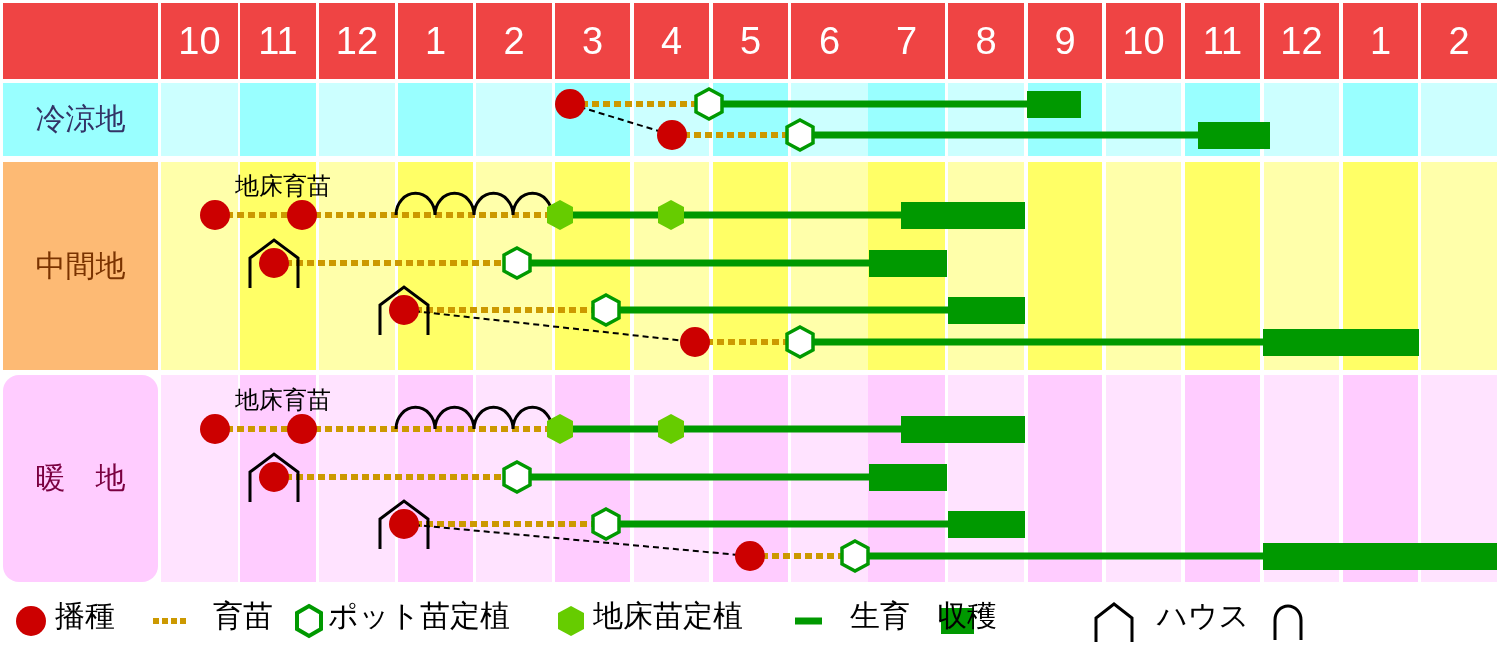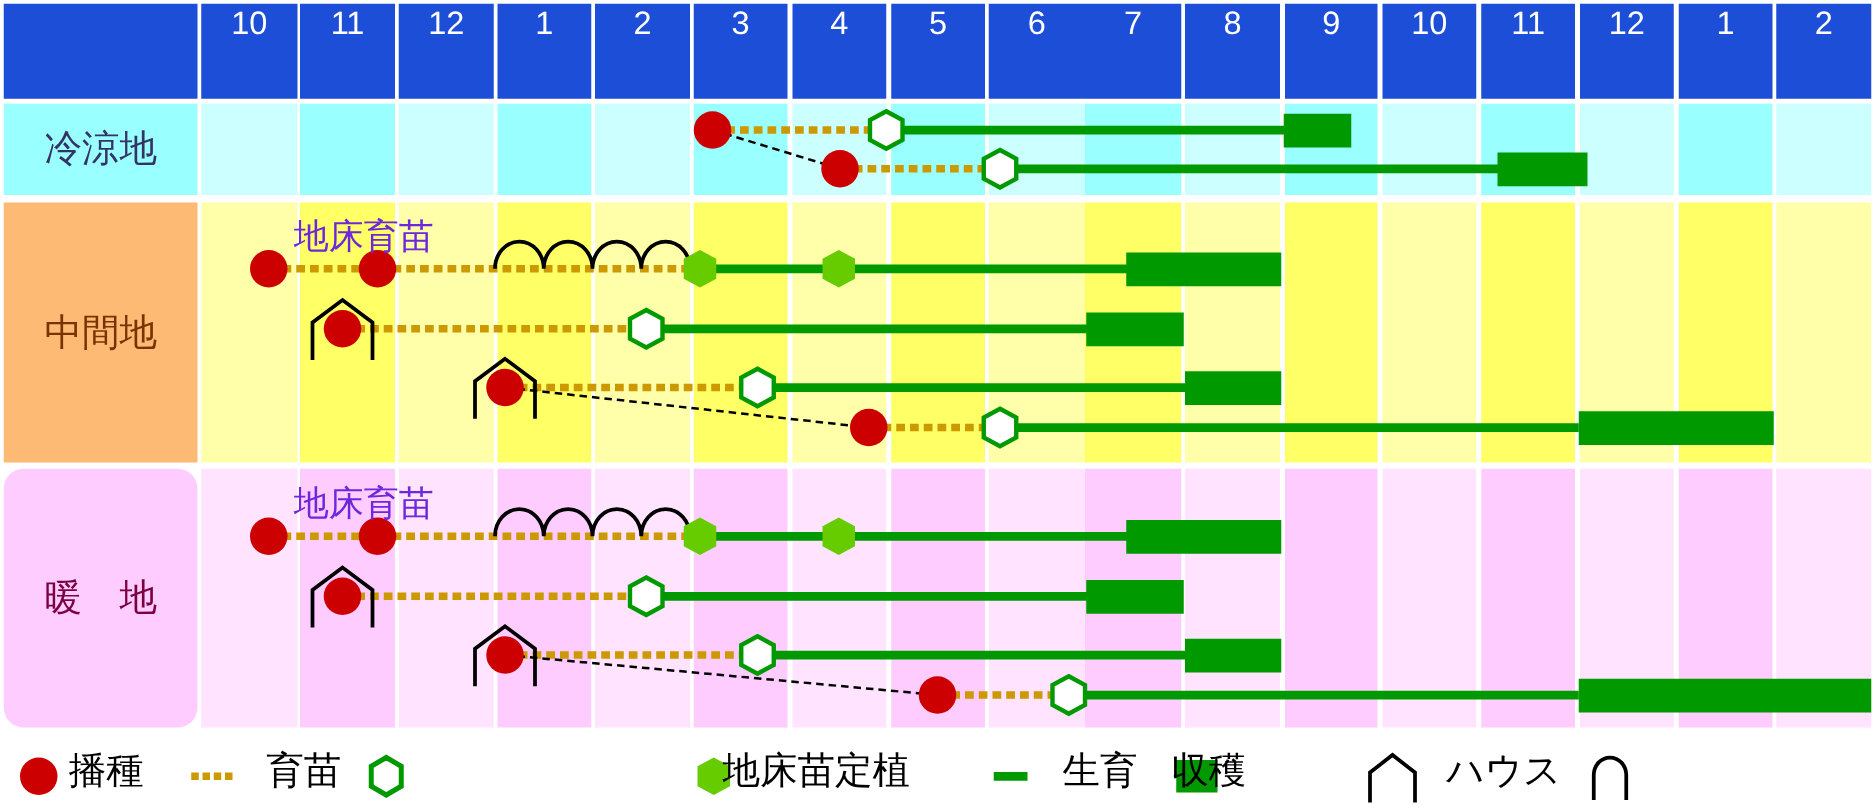--- a/index.html
+++ b/index.html
@@ -1,23 +1,23 @@
 <!DOCTYPE html>
 <html><head>
 <meta charset="utf-8">
 <style>
   html,body{margin:0;padding:0;background:#fff;}
   body{width:1500px;height:647px;position:relative;overflow:hidden;font-family:"DejaVu Sans","Liberation Sans",sans-serif;}
   .cell{position:absolute;box-sizing:border-box;}
-  .hdr{background:#1d4ed8;color:#fff;font-family:"Liberation Sans",sans-serif;font-size:26px;display:flex;justify-content:center;}
+  .hdr{background:#ef4444;color:#fff;font-family:"Liberation Sans",sans-serif;font-size:38px;display:flex;align-items:center;justify-content:center;}
   .rlabel{display:flex;align-items:center;justify-content:center;font-size:30px;}
   #chart-svg{position:absolute;left:0;top:0;}
   .legend{position:absolute;left:0;top:592px;width:1300px;height:55px;text-decoration:underline;}
   .lg-text{position:absolute;top:4px;font-size:30px;color:#000;white-space:nowrap;}
-  .tag{position:absolute;font-size:28px;color:#6d28d9;white-space:nowrap;}
+  .tag{position:absolute;font-size:24px;color:#000000;white-space:nowrap;}
 </style>
 </head>
 <body>
 
 <div id="grid">
     <div class="cell hdr" style="left: 3px; top: 3px; width: 155px; height: 76px;"></div>
     <div class="cell hdr" style="left: 161px; top: 3px; width: 77px; height: 76px;">
       <span>10</span>
     </div>
     <div class="cell hdr" style="left: 240px; top: 3px; width: 76px; height: 76px;">
@@ -219,17 +219,18 @@
       </g>
     <g>
         <polyline points="1096,50 1096,26 1114,12 1132,26 1132,50" fill="none" stroke="#000" stroke-width="3"></polyline>
       </g>
     <g>
         <path d="M1275,48 L1275,28 A13,14 0 0 1 1301,28 L1301,48" fill="none" stroke="#000" stroke-width="3"></path>
       </g>
   </svg>
   <span class="lg-text" style="left:55px">播種</span>
   <span class="lg-text" style="left:213px">育苗</span>
-  <span class="lg-text" style="left:578px">地床苗定植</span>
+  <span class="lg-text" style="left:328px">ポット苗定植</span>
+  <span class="lg-text" style="left:593px">地床苗定植</span>
   <span class="lg-text" style="left:850px">生育</span>
   <span class="lg-text" style="left:937px">収穫</span>
   <span class="lg-text" style="left:1157px">ハウス</span>
 </div>
 
 </body></html>

